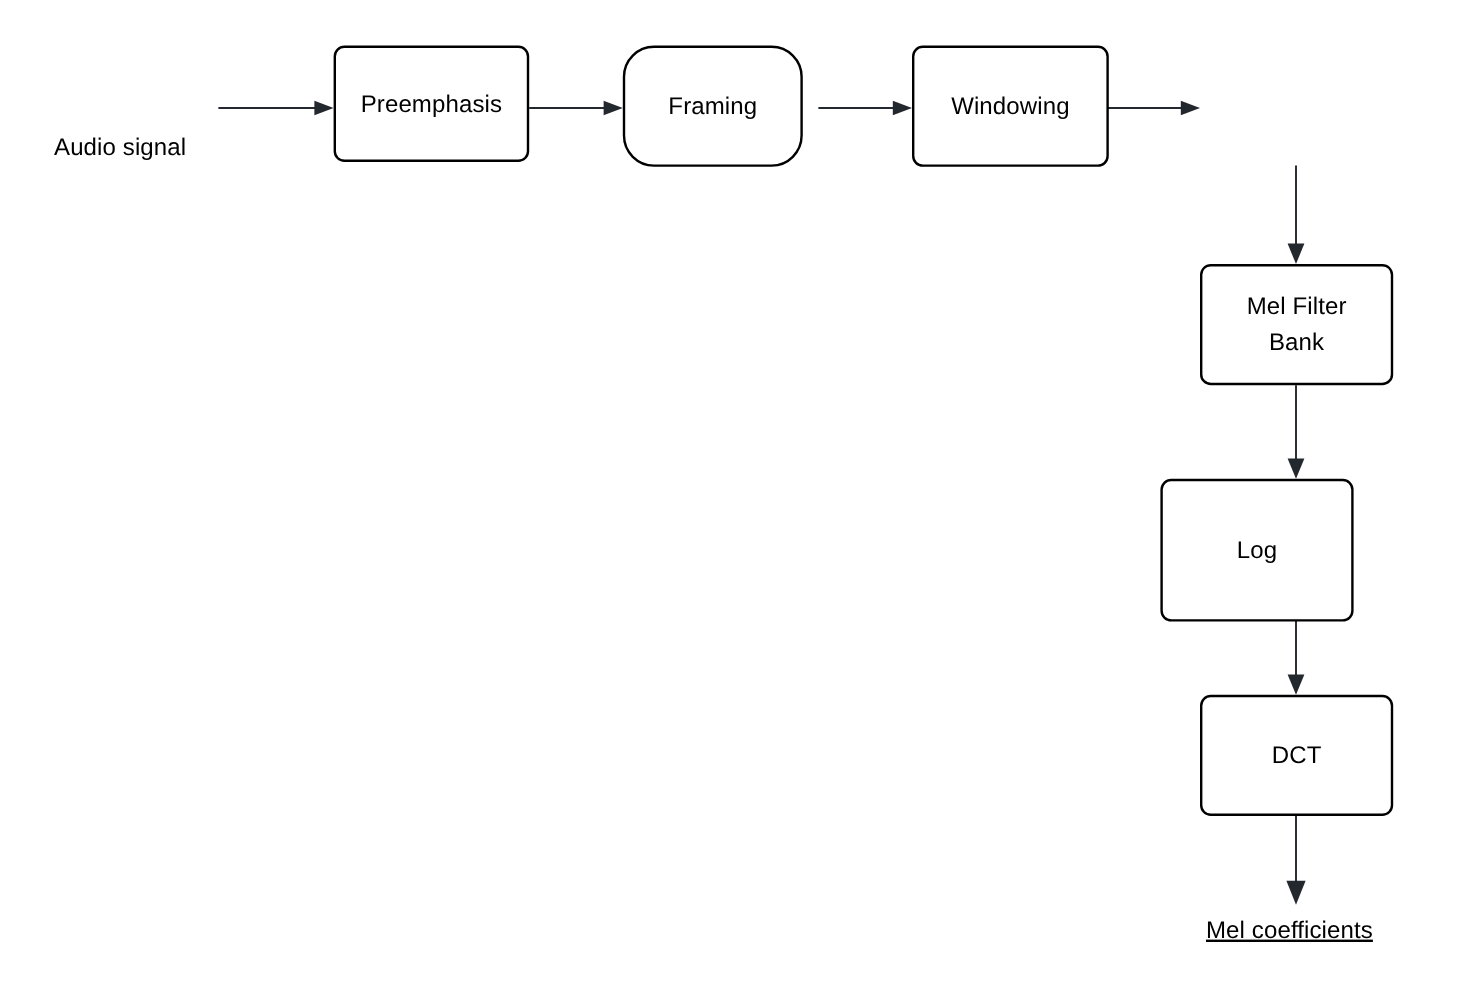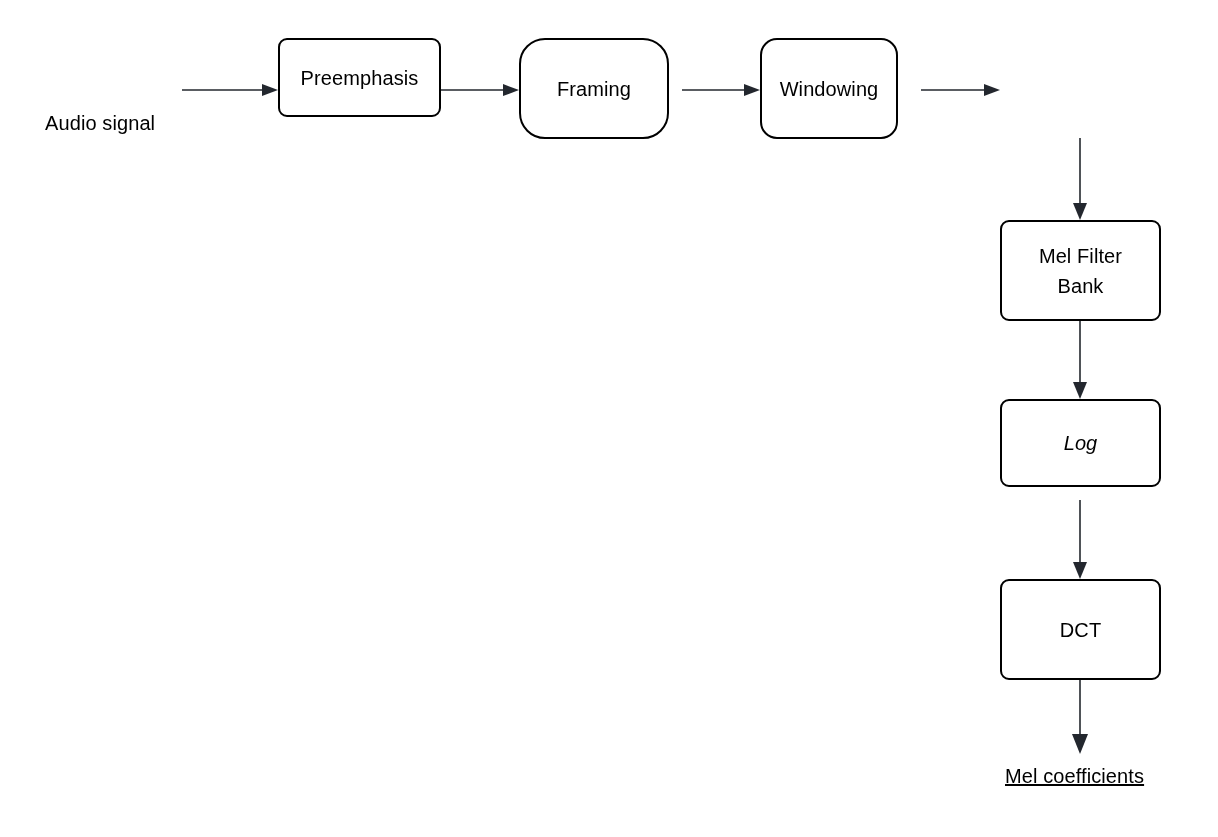--- a/index.html
+++ b/index.html
@@ -102,39 +102,39 @@
       <line class="edge-line" x1="1080" y1="500" x2="1080" y2="569"></line>
       <polygon class="edge-head" points="1080,579 1073,562 1087,562"></polygon>
     </g>
 
     <g>
       <line class="edge-line" x1="1080" y1="680" x2="1080" y2="742"></line>
       <polygon class="edge-head" points="1080,754 1072,734 1088,734"></polygon>
     </g>
   </svg>
 
-  <div class="node" style="left:278px; top:38px; width:163px; height:79px;">
+  <div class="node" style="left:278px; top:38px; width:163px; height:97px;">
     <span class="node-label">Preemphasis</span>
   </div>
 
   <div class="node" style="left:519px; top:38px; width:150px; height:101px;border-radius:26px;">
     <span class="node-label">Framing</span>
   </div>
 
-  <div class="node" style="left:760px; top:38px; width:138px; height:101px;border-radius:17px;">
+  <div class="node" style="left:760px; top:38px; width:164px; height:101px;">
     <span class="node-label">Windowing</span>
   </div>
 
 
   <div class="node" style="left:1000px; top:220px; width:161px; height:101px;text-align:center;">
     <span class="node-label">Mel Filter
 Bank</span>
   </div>
 
-  <div class="node" style="left:1000px; top:399px; width:161px; height:88px;font-style:italic;">
+  <div class="node" style="left:967px; top:399px; width:161px; height:119px;">
     <span class="node-label">Log</span>
   </div>
 
   <div class="node" style="left:1000px; top:579px; width:161px; height:101px;">
     <span class="node-label">DCT</span>
   </div>
 
   <div class="free-label" style="left:45px; top:78px;margin-top:32px;">Audio signal</div>
 
   <div class="free-label" style="left:1005px; top:763px;text-decoration:underline;">Mel coefficients</div>

